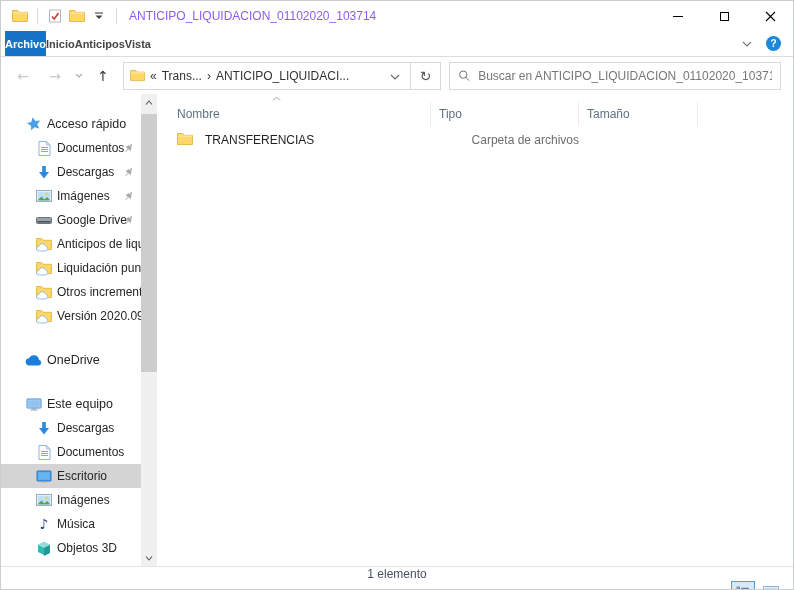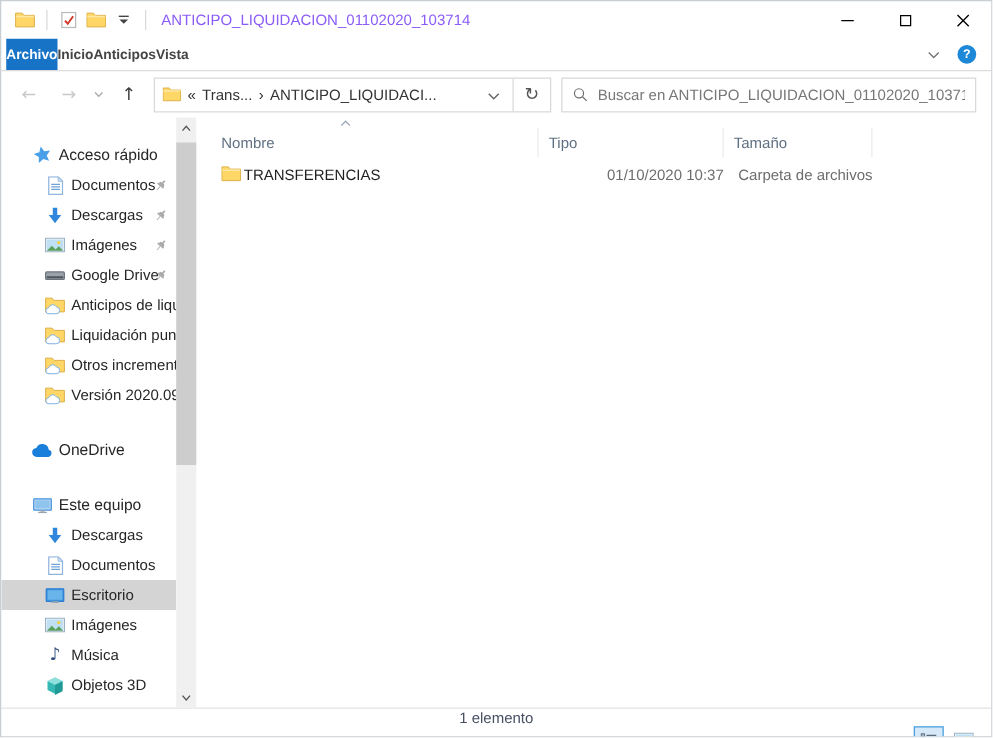--- a/index.html
+++ b/index.html
@@ -55,21 +55,21 @@
   .scroll-thumb { position: absolute; left: 0; top: 20px; width: 16px; height: 258px; background: #cdcdcd; }
   .scroll-arrow.bottom { position: absolute; bottom: 0; left: 0; width: 16px; }
   
   .filearea { flex: 1; padding-top: 8px; position: relative; }
   .hdr-row { display: grid; grid-template-columns: 274px 148px 119px 90px; height: 24px; position: relative; }
   .hdr-cell { display: flex; align-items: center; color: #5f7082; border-right: 1px solid #ececec; padding-left: 8px; overflow: hidden; white-space: nowrap; }
   .hdr-cell.first { padding-left: 20px; }
   .sort-chevron { position: absolute; left: 115px; top: -6px; }
   .file-row { display: grid; grid-template-columns: 274px 148px 119px 90px; height: 28px; align-items: center; }
   .cell { padding-left: 8px; overflow: hidden; white-space: nowrap; }
-  .cell.name { padding-left: 20px; display: flex; align-items: center; gap: 2px; color: #211f1f; }
+  .cell.name { padding-left: 20px; display: flex; align-items: center; gap: 12px; color: #211f1f; }
   .cell.meta { color: #6d6d6d; }
   
   .statusbar { height: 25px; border-top: 1px solid #e3e3e3; display: flex; align-items: center; padding: 0 10px; flex-direction: column; }
   .status-count { color: #474f62; font-size: 12px; }
   .status-sep { width: 1px; height: 14px; background: #d9d9d9; margin-left: 14px; }
   .status-right { margin-left: auto; display: flex; align-items: center; gap: 4px; }
   .view-btn { width: 24px; height: 21px; display: flex; align-items: center; justify-content: center; }
   .view-btn.active { background: #d5e9f9; border: 1px solid #48a0e0; }
 </style>
 </head>
@@ -414,21 +414,20 @@
       </div>
       <div id="file-rows">
           <div class="file-row">
             <span class="cell name">
               <span><svg width="16" height="14" viewBox="0 0 16 14">
                   <path d="M.5 1.5h5.2l1.6 1.8h8.2v9.2H.5z" fill="#ffd766" stroke="#dcaf49" stroke-width=".8"></path>
                   <path d="M.8 3.5h14.4v1.2H.8z" fill="#ffe8a6"></path>
                 </svg></span>
               <span>TRANSFERENCIAS</span>
             </span>
-            <span class="cell meta">01/10/2020 10:37</span>
             <span class="cell meta">Carpeta de archivos</span>
             <span class="cell meta"></span>
           </div>
         </div>
     </div>
   </div>
 
   <div class="statusbar">
     <span class="status-count">1 elemento</span>
     <span class="status-sep"></span>

